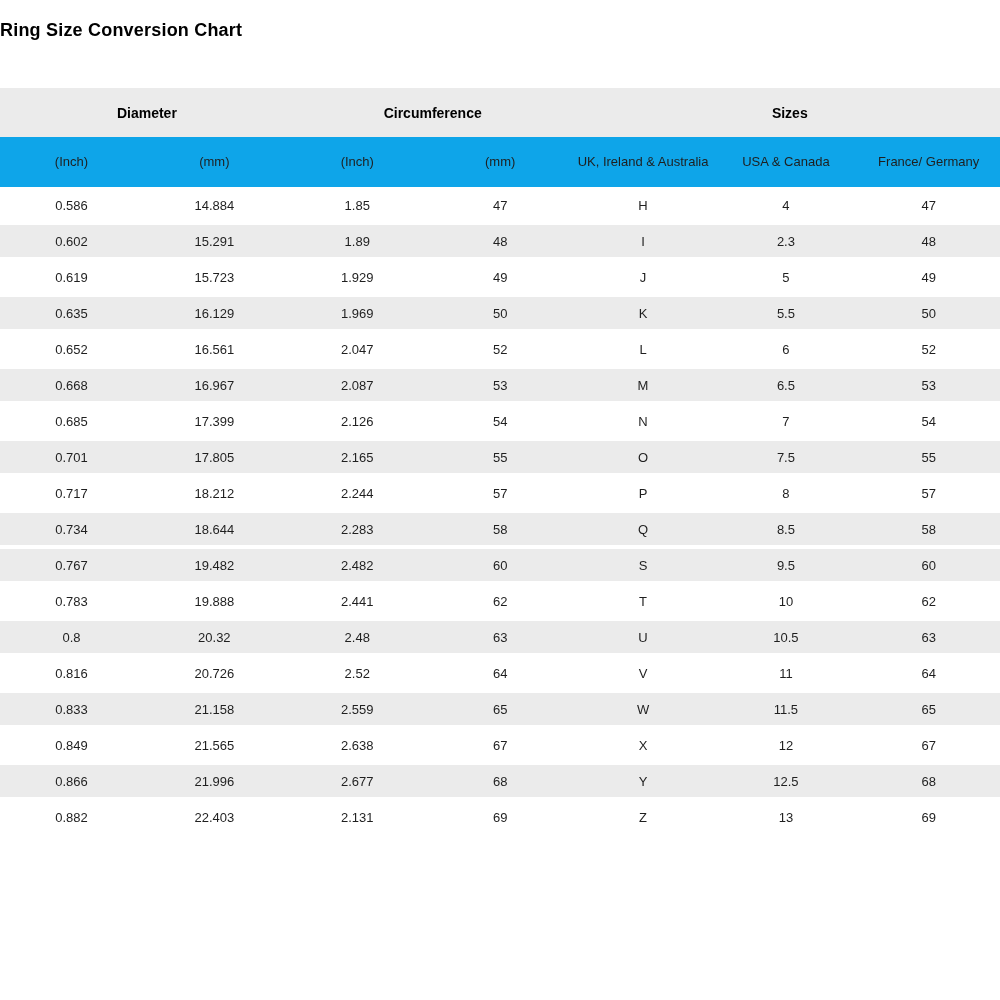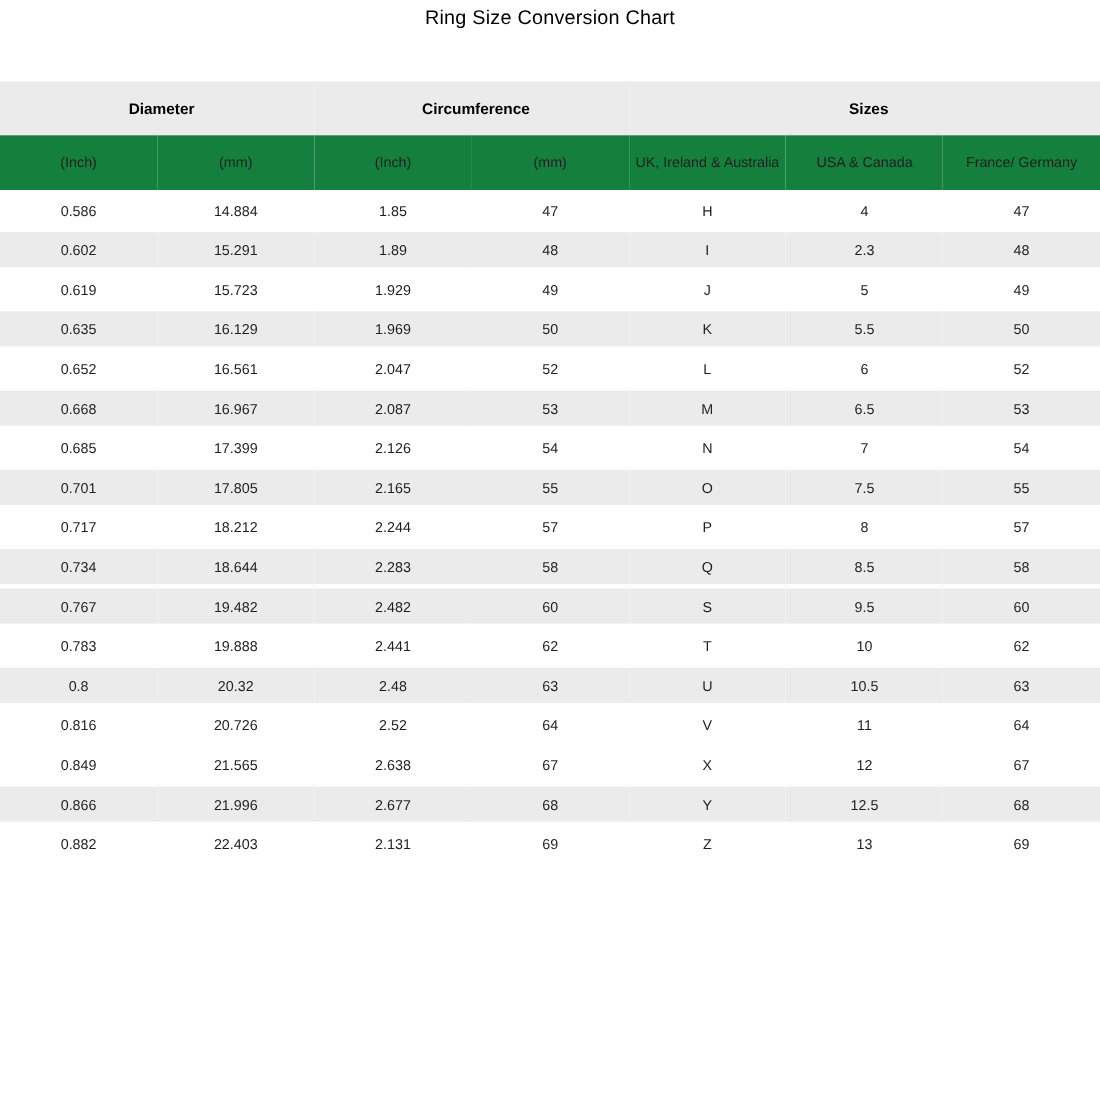--- a/index.html
+++ b/index.html
@@ -12,25 +12,25 @@
     color: #1f1f1f;
     overflow: hidden;
   }
   .page {
     width: 1000px;
     height: 1000px;
     position: relative;
   }
   .chart-title {
     margin: 0;
-    padding-top: 6px;
+    padding-top: 20px;
     height: 24px;
-    text-align: center;
+    text-align: left;
     font-size: 18px;
-    font-weight: normal;
+    font-weight: bold;
     color: #000000;
     letter-spacing: 0.2px;
   }
   table.ring-table {
     width: 1000px;
     margin-top: 44px;
     border-collapse: separate;
     border-spacing: 0;
     table-layout: fixed;
   }
@@ -43,21 +43,21 @@
   }
   tr.group-row th {
     background: #ebebeb;
     height: 49px;
     font-size: 14px;
     font-weight: bold;
     color: #000000;
     padding-left: 12px;
   }
   tr.subheader-row th {
-    background: #15803d;
+    background: #0ea5e9;
     height: 50px;
     font-size: 13px;
     font-weight: normal;
     line-height: 16px;
     color: #1f1f1f;
   }
   tbody td {
     height: 36px;
     font-size: 13px;
     border-top: 2px solid #ffffff;
@@ -220,20 +220,29 @@
         </tr>
         <tr>
           <td>0.816</td>
           <td>20.726</td>
           <td>2.52</td>
           <td>64</td>
           <td>V</td>
           <td>11</td>
           <td>64</td>
         </tr>
+        <tr class="stripe">
+          <td>0.833</td>
+          <td>21.158</td>
+          <td>2.559</td>
+          <td>65</td>
+          <td>W</td>
+          <td>11.5</td>
+          <td>65</td>
+        </tr>
         <tr>
           <td>0.849</td>
           <td>21.565</td>
           <td>2.638</td>
           <td>67</td>
           <td>X</td>
           <td>12</td>
           <td>67</td>
         </tr>
         <tr class="stripe">

